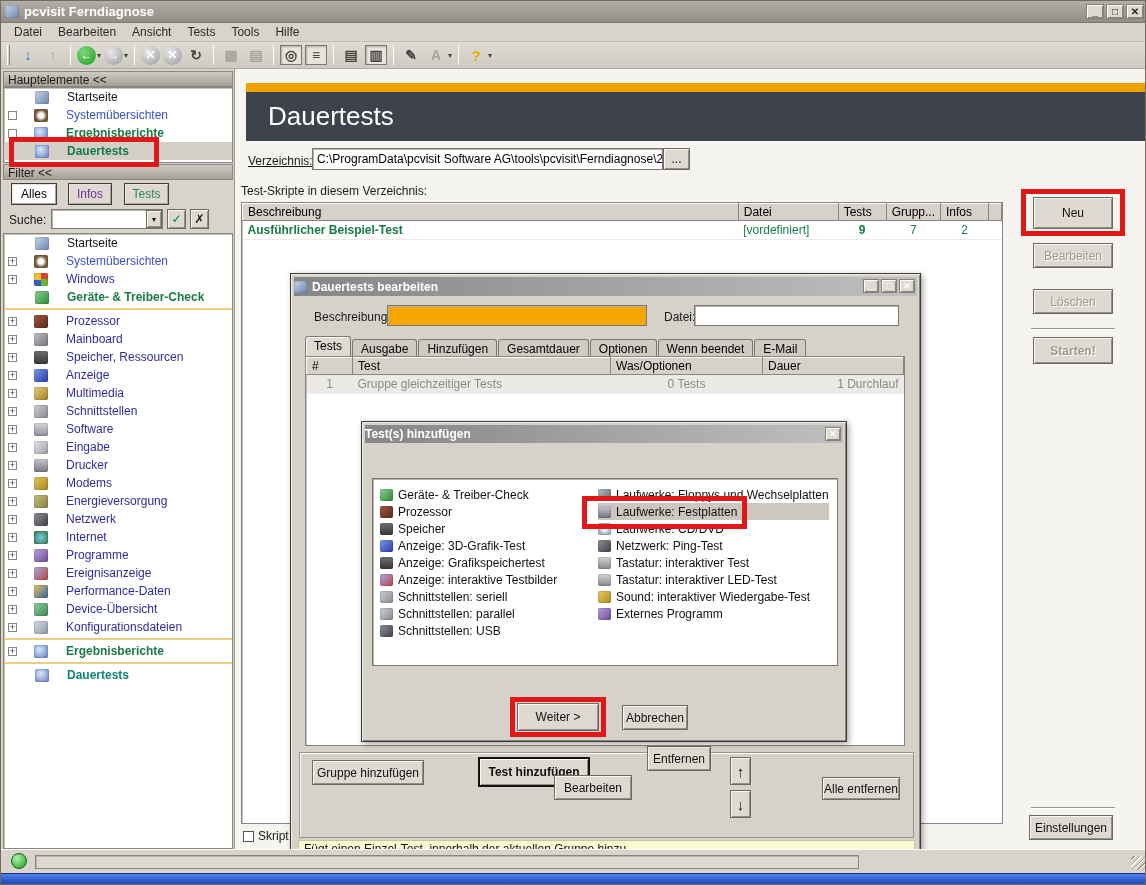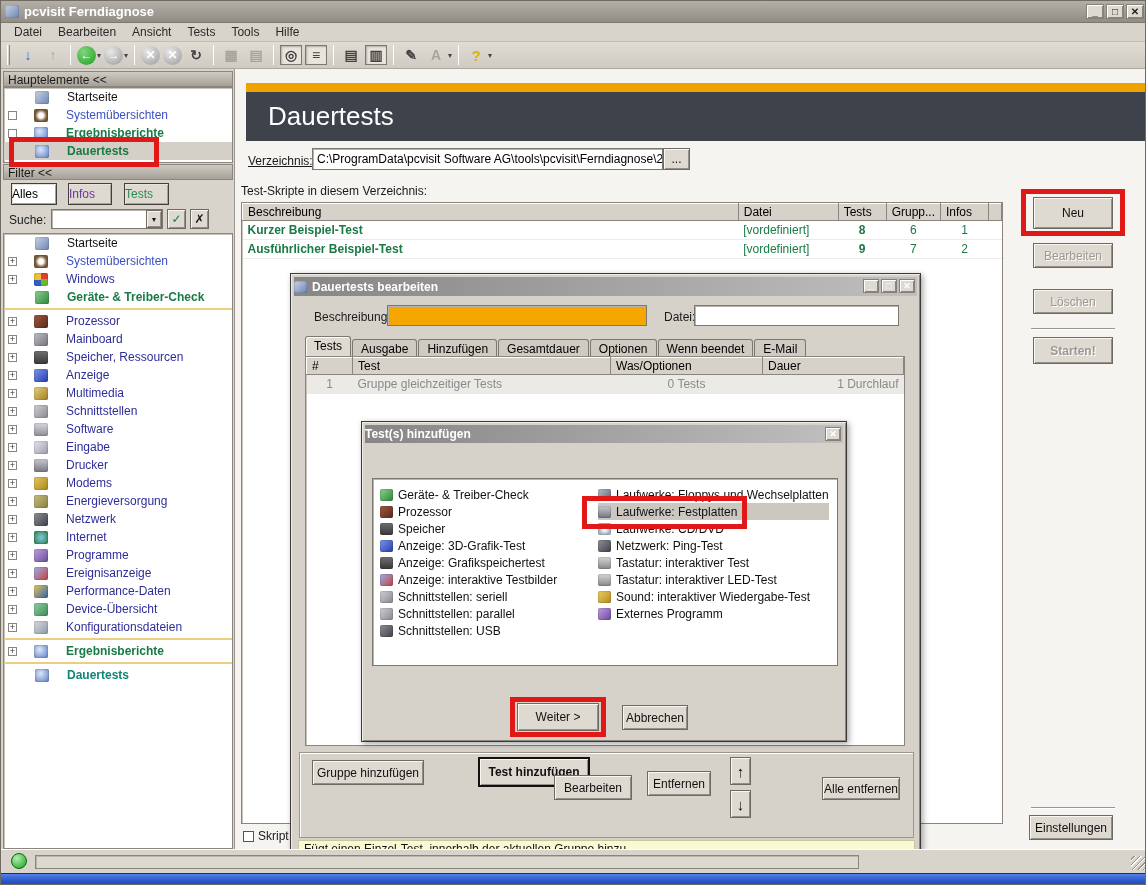--- a/index.html
+++ b/index.html
@@ -61,21 +61,21 @@
   .c-snd{background:linear-gradient(135deg,#F0D060,#B08820);}
   .t-norm { color:#2D2D99; } .t-black { color:#111; }
   .t-blue { color:#3A50C2; }
   .t-green { color:#1A7A45; font-weight:bold; }
   .t-teal { color:#0F8578; font-weight:bold; }
   .ysep { height:2px; background:#EBCF7E; margin:2px 0; }
   .selrow { background:#D4D0C8; }
 
   .fbtn { height:22px; background:#fff; border:1px solid #403F3C;
     box-shadow: inset 1px 1px 0 #E8E4DC, inset -1px -1px 0 #A8A49C;
-    text-align:left; font-size:12px; padding-top:3px; }
+    text-align:center; font-size:12px; padding-top:3px; }
 
   
   .btn { background:#DEDAD2; border:1px solid #6E6A62;
     box-shadow: inset 1px 1px 0 #FAF7F0, inset -1px -1px 0 #938F87;
     text-align:center; color:#111; font-size:12px; display:flex; align-items:center; justify-content:center; }
   .btn.default { border:2px solid #111; font-weight:bold;margin-left:44px; }
   .btn.dis { color:#9C988F; text-shadow:1px 1px 0 #fff; }
   .field { background:#fff; border:1px solid #7C7870;
     box-shadow: inset 1px 1px 0 #B8B4AC; font-size:12px; padding:3px 4px; white-space:nowrap; overflow:hidden; }
   .redbox { border:5px solid #E01818; pointer-events:none; z-index:50; }
@@ -197,28 +197,20 @@
       <tbody>
           <tr>
         <th style="width:497px">Beschreibung</th>
         <th style="width:100px">Datei</th>
         <th style="width:48px">Tests</th>
         <th style="width:52px">Grupp...</th>
         <th style="width:48px">Infos</th>
         <th style="width:13px"></th>
       </tr>
       <tr>
-        <td class="gv" style="font-weight:bold">Kurzer Beispiel-Test</td>
-        <td class="gv">[vordefiniert]</td>
-        <td class="gv" style="font-weight:bold;text-align:center">8</td>
-        <td class="gv" style="text-align:center">6</td>
-        <td class="gv" style="text-align:center">1</td>
-        <td></td>
-      </tr>
-      <tr>
         <td class="gv" style="font-weight:bold">Ausführlicher Beispiel-Test</td>
         <td class="gv">[vordefiniert]</td>
         <td class="gv" style="font-weight:bold;text-align:center">9</td>
         <td class="gv" style="text-align:center">7</td>
         <td class="gv" style="text-align:center">2</td>
         <td></td>
       </tr>
     </tbody>
       </table>
   </div>
@@ -438,21 +430,21 @@
           <td style="text-align:right">1 Durchlauf</td>
         </tr>
       </tbody>
         </table>
     </div>
 
     <div class="abs groupline" style="left:8px;top:478px;width:615px;height:86px"></div>
     <div class="abs btn" style="left:21px;top:486px;width:112px;height:25px">Gruppe hinzufügen</div>
     <div class="abs btn default" style="left:143px;top:483px;width:112px;height:30px">Test hinzufügen</div>
     <div class="abs btn" style="left:263px;top:501px;width:78px;height:25px">Bearbeiten</div>
-    <div class="abs btn" style="left:356px;top:497px;width:64px;height:25px">Entfernen</div>
+    <div class="abs btn" style="left:356px;top:472px;width:64px;height:25px">Entfernen</div>
     <div class="abs btn updn" style="left:439px;top:483px;width:21px;height:28px">↑</div>
     <div class="abs btn updn" style="left:439px;top:516px;width:21px;height:28px">↓</div>
     <div class="abs btn" style="left:531px;top:503px;width:78px;height:23px">Alle entfernen</div>
 
     <div class="abs statusnote" style="left:7px;top:566px;width:617px;height:17px">Fügt einen Einzel-Test  innerhalb der aktuellen Gruppe hinzu</div>
 
     <div class="abs btn" style="left:161px;top:585px;width:96px;height:23px">OK, speichern</div>
     <div class="abs btn" style="left:267px;top:585px;width:100px;height:23px">Speichern unter...</div>
     <div class="abs btn" style="left:377px;top:585px;width:95px;height:23px">Abbrechen</div>
     <div class="abs btn" style="left:547px;top:585px;width:70px;height:23px">Hilfe</div>

